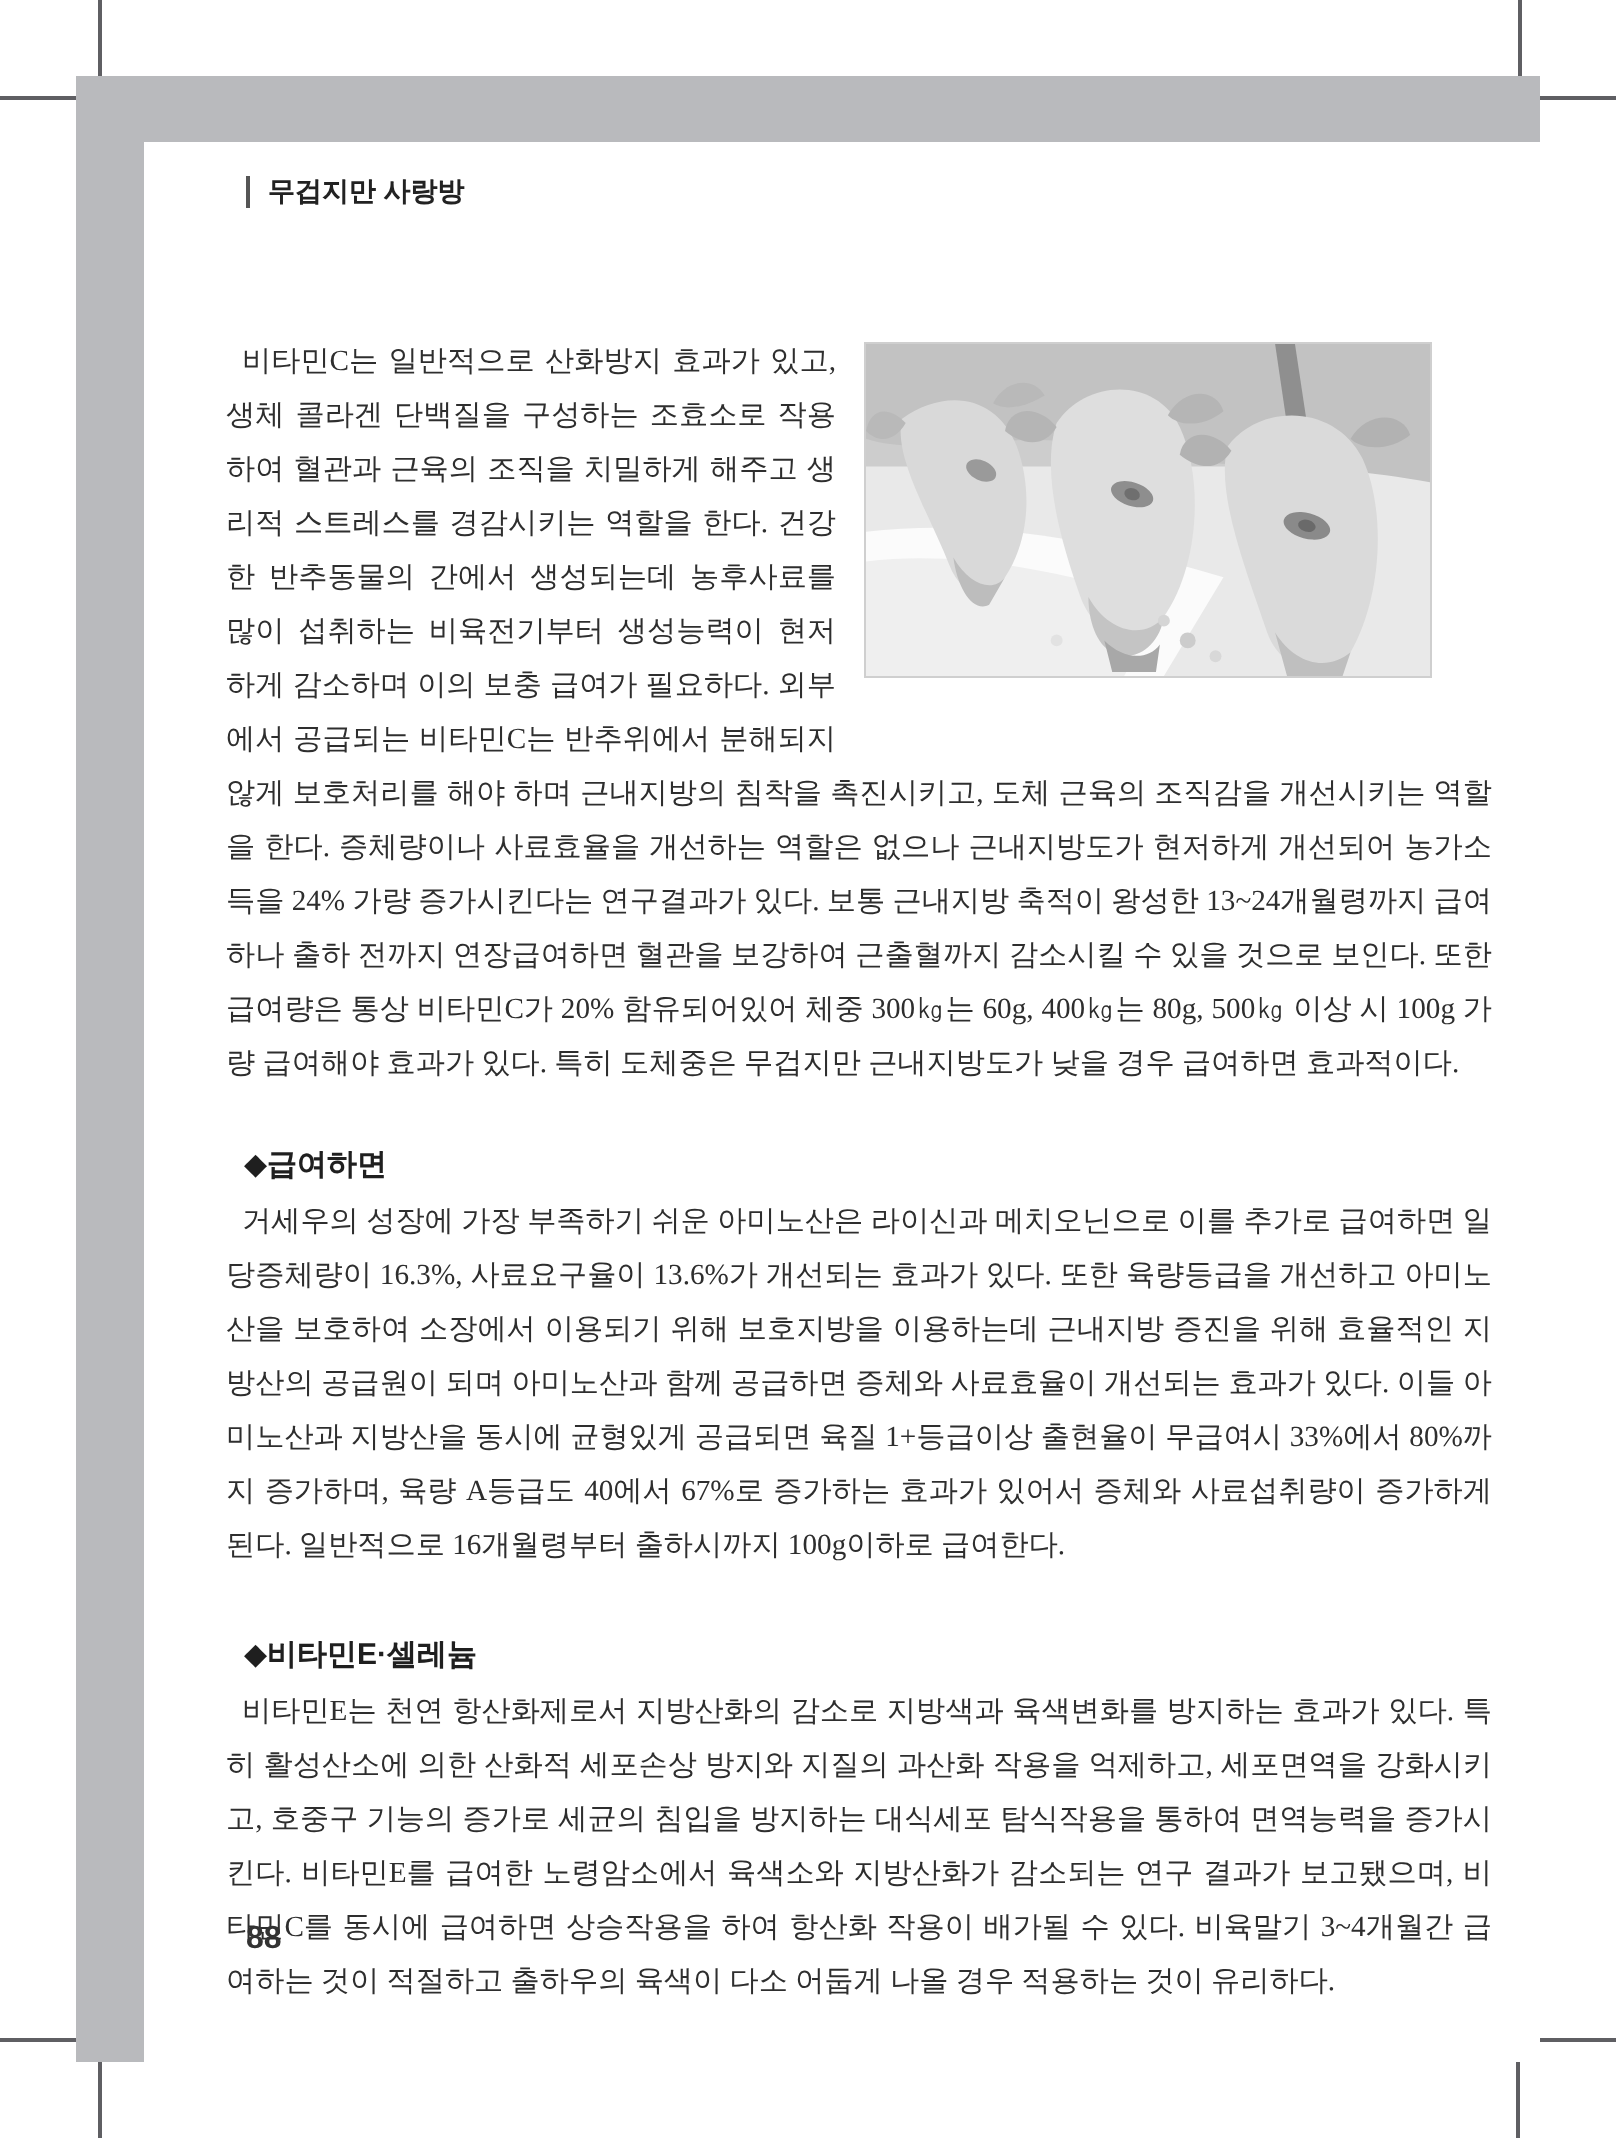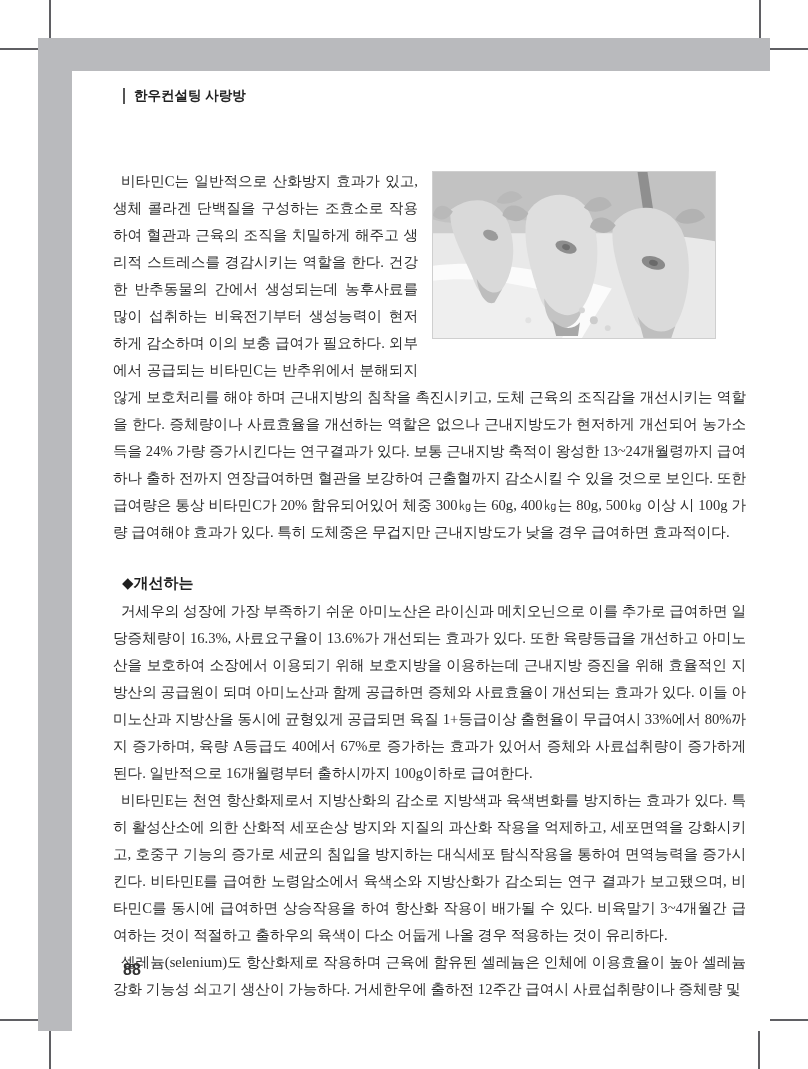--- a/index.html
+++ b/index.html
@@ -61,21 +61,21 @@
 <div class="crop v tr"></div>
 <div class="crop h tr"></div>
 <div class="crop h bl"></div>
 <div class="crop v bl"></div>
 <div class="crop h br"></div>
 <div class="crop v br"></div>
 
 <div class="frame-top"></div>
 <div class="frame-left"></div>
 
-<div class="running-head">한우컨설팅 사랑방</div>
+<div class="running-head">무겁지만 사랑방</div>
 
 <div class="content">
 
   <div class="para">
     <span class="photo">
       <svg viewBox="0 0 284 168" preserveAspectRatio="none">
         <rect x="0" y="0" width="284" height="168" fill="#e9e9e9"></rect>
 
         <rect x="0" y="0" width="284" height="62" fill="#cdcdcd"></rect>
         <path d="M0,0 L284,0 L284,70 C220,58 180,66 120,52 C70,42 30,58 0,48 Z" fill="#c2c2c2"></path>
@@ -108,21 +108,21 @@
 
         <circle cx="150" cy="140" r="3" fill="#d5d5d5"></circle>
         <circle cx="162" cy="150" r="4" fill="#cccccc"></circle>
         <circle cx="176" cy="158" r="3" fill="#d8d8d8"></circle>
         <circle cx="96" cy="150" r="3" fill="#e2e2e2"></circle>
       </svg>
     </span>
     <span>비타민C는 일반적으로 산화방지 효과가 있고, 생체 콜라겐 단백질을 구성하는 조효소로 작용하여 혈관과 근육의 조직을 치밀하게 해주고 생리적 스트레스를 경감시키는 역할을 한다. 건강한 반추동물의 간에서 생성되는데 농후사료를 많이 섭취하는 비육전기부터 생성능력이 현저하게 감소하며 이의 보충 급여가 필요하다. 외부에서 공급되는 비타민C는 반추위에서 분해되지 않게 보호처리를 해야 하며 근내지방의 침착을 촉진시키고, 도체 근육의 조직감을 개선시키는 역할을 한다. 증체량이나 사료효율을 개선하는 역할은 없으나 근내지방도가 현저하게 개선되어 농가소득을 24% 가량 증가시킨다는 연구결과가 있다. 보통 근내지방 축적이 왕성한 13~24개월령까지 급여하나 출하 전까지 연장급여하면 혈관을 보강하여 근출혈까지 감소시킬 수 있을 것으로 보인다. 또한 급여량은 통상 비타민C가 20% 함유되어있어 체중 300㎏는 60g, 400㎏는 80g, 500㎏ 이상 시 100g 가량 급여해야 효과가 있다. 특히 도체중은 무겁지만 근내지방도가 낮을 경우 급여하면 효과적이다.</span>
   </div>
 
-  <div class="section-heading">◆개선하는</div>
+  <div class="section-heading">◆급여하면</div>
   <p class="para">거세우의 성장에 가장 부족하기 쉬운 아미노산은 라이신과 메치오닌으로 이를 추가로 급여하면 일당증체량이 16.3%, 사료요구율이 13.6%가 개선되는 효과가 있다. 또한 육량등급을 개선하고 아미노산을 보호하여 소장에서 이용되기 위해 보호지방을 이용하는데 근내지방 증진을 위해 효율적인 지방산의 공급원이 되며 아미노산과 함께 공급하면 증체와 사료효율이 개선되는 효과가 있다. 이들 아미노산과 지방산을 동시에 균형있게 공급되면 육질 1+등급이상 출현율이 무급여시 33%에서 80%까지 증가하며, 육량 A등급도 40에서 67%로 증가하는 효과가 있어서 증체와 사료섭취량이 증가하게 된다. 일반적으로 16개월령부터 출하시까지 100g이하로 급여한다.</p>
 
+  <div class="section-heading second">◆비타민E·셀레늄</div>
   <p class="para">비타민E는 천연 항산화제로서 지방산화의 감소로 지방색과 육색변화를 방지하는 효과가 있다. 특히 활성산소에 의한 산화적 세포손상 방지와 지질의 과산화 작용을 억제하고, 세포면역을 강화시키고, 호중구 기능의 증가로 세균의 침입을 방지하는 대식세포 탐식작용을 통하여 면역능력을 증가시킨다. 비타민E를 급여한 노령암소에서 육색소와 지방산화가 감소되는 연구 결과가 보고됐으며, 비타민C를 동시에 급여하면 상승작용을 하여 항산화 작용이 배가될 수 있다. 비육말기 3~4개월간 급여하는 것이 적절하고 출하우의 육색이 다소 어둡게 나올 경우 적용하는 것이 유리하다.</p>
-  <p class="para">셀레늄(selenium)도 항산화제로 작용하며 근육에 함유된 셀레늄은 인체에 이용효율이 높아 셀레늄 강화 기능성 쇠고기 생산이 가능하다. 거세한우에  출하전 12주간 급여시 사료섭취량이나 증체량 및</p>
 
 </div>
 
 <div class="page-number">88</div>
 
 </body></html>

